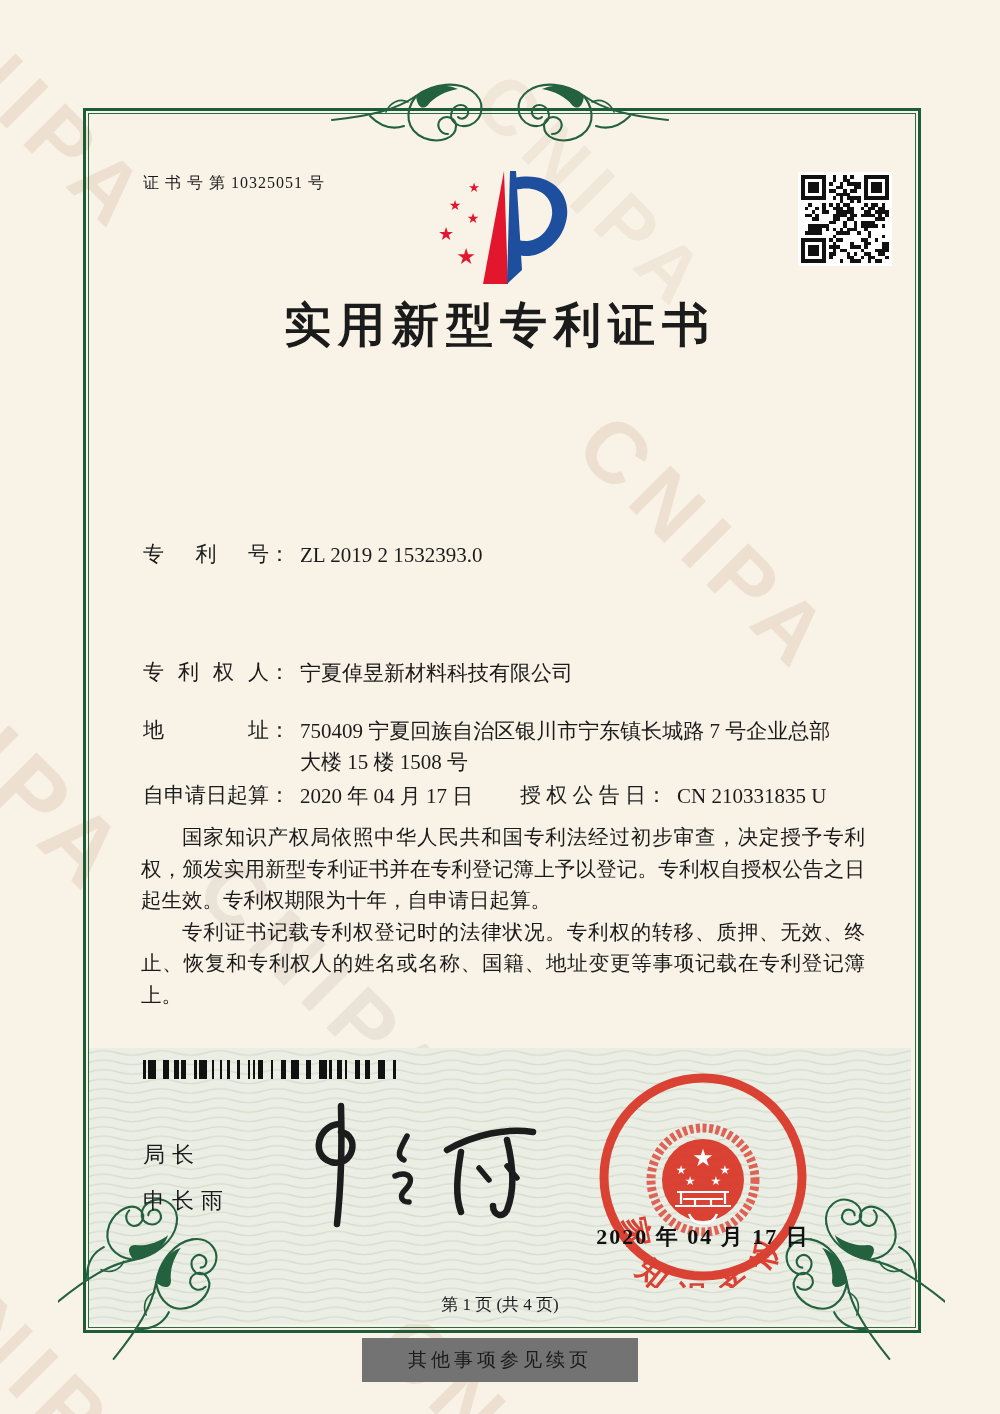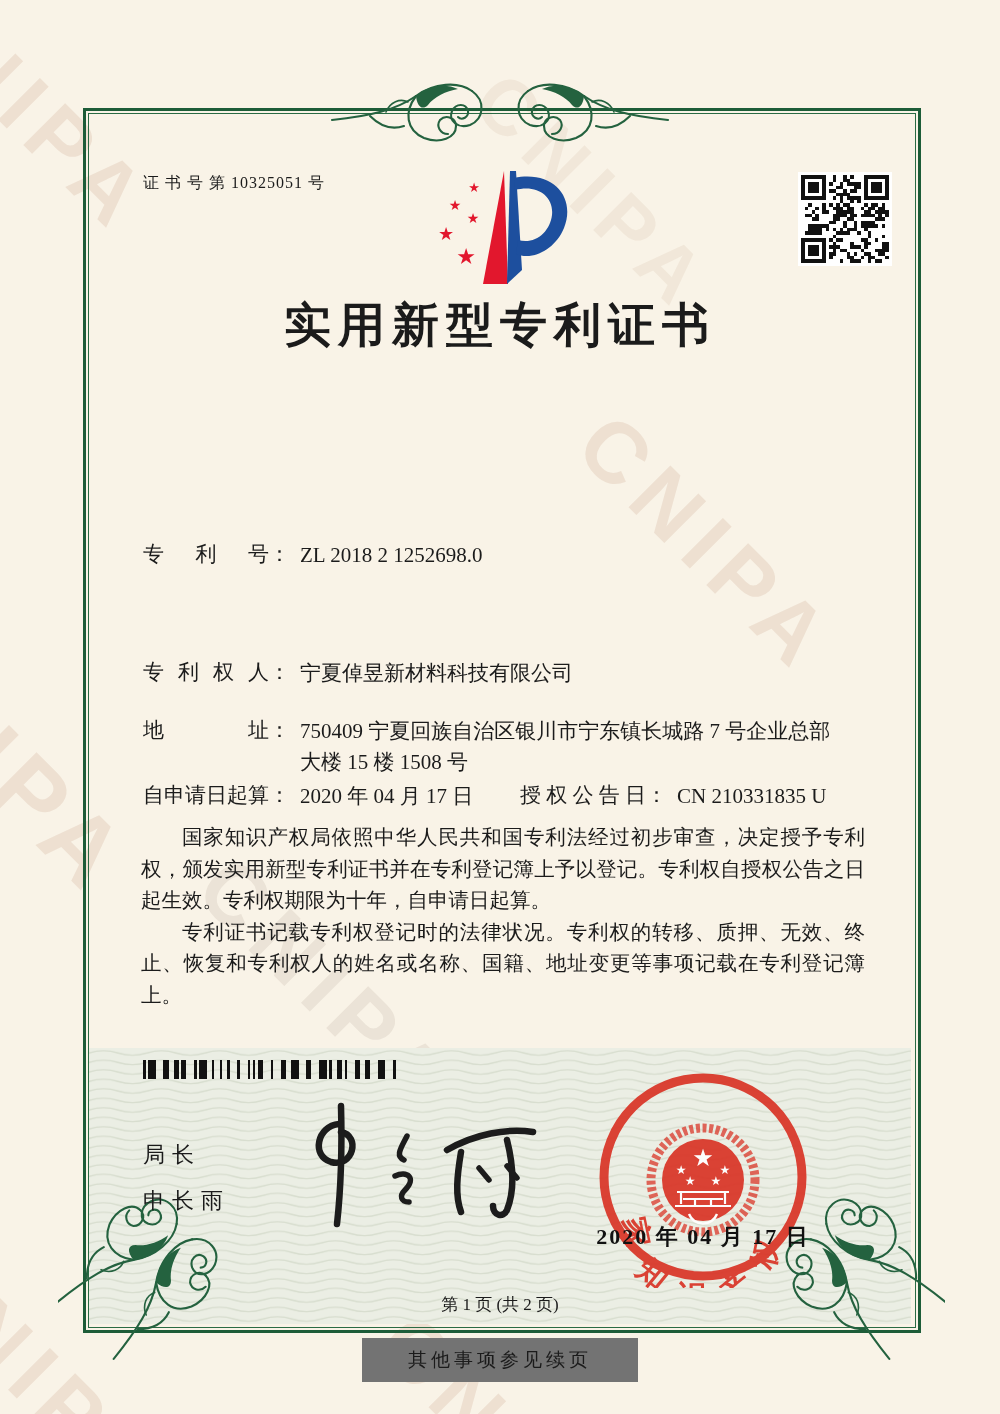--- a/index.html
+++ b/index.html
@@ -354,21 +354,21 @@
         <rect x="20" y="2" width="3" height="3" fill="#111"></rect>
         <rect x="0" y="18" width="7" height="7" fill="#111"></rect>
         <rect x="1" y="19" width="5" height="5" fill="#fff"></rect>
         <rect x="2" y="20" width="3" height="3" fill="#111"></rect>
       </svg>
   </div>
 
   <div class="title">实用新型专利证书</div>
 
   <div class="row" style="top:540px">
-    <span class="lab">专利号</span><span class="colon">：</span><span class="val">ZL 2018 2 1252698.0</span>
+    <span class="lab">专利号</span><span class="colon">：</span><span class="val">ZL 2019 2 1532393.0</span>
   </div>
   <div class="row" style="top:658px">
     <span class="lab">专利权人</span><span class="colon">：</span><span class="val">宁夏倬昱新材料科技有限公司</span>
   </div>
   <div class="row" style="top:716px">
     <span class="lab">地址</span><span class="colon">：</span><span class="val">750409 宁夏回族自治区银川市宁东镇长城路 7 号企业总部
 大楼 15 楼 1508 号</span>
   </div>
   <div class="row" style="top:781px">
     <span class="lab">自申请日起算</span><span class="colon">：</span><span class="val">2020 年 04 月 17 日</span>
@@ -476,18 +476,18 @@
         <path d="M-14,34 A15,15 0 0 0 14,34" fill="none" stroke="#fff" stroke-width="2.4"></path>
       </g>
       <path id="sealArc" d="M 39.4,138.3 A 76,76 0 1 0 182.6,138.3" fill="none"></path>
       <text font-size="30" font-weight="bold" fill="#d93527" letter-spacing="22" font-family="'Liberation Serif',serif">
         <textPath href="#sealArc" startOffset="50%" text-anchor="middle">国家知识产权局</textPath>
       </text>
     </g>
   </svg>
   <div class="seal-date">2020 年 04 月 17 日</div>
 
-  <div class="page-num">第 1 页 (共 2 页)</div>
+  <div class="page-num">第 1 页 (共 4 页)</div>
   <div class="note">
     <span>其他事项参见续页</span>
   </div>
 
 </div>
 
 </body></html>

